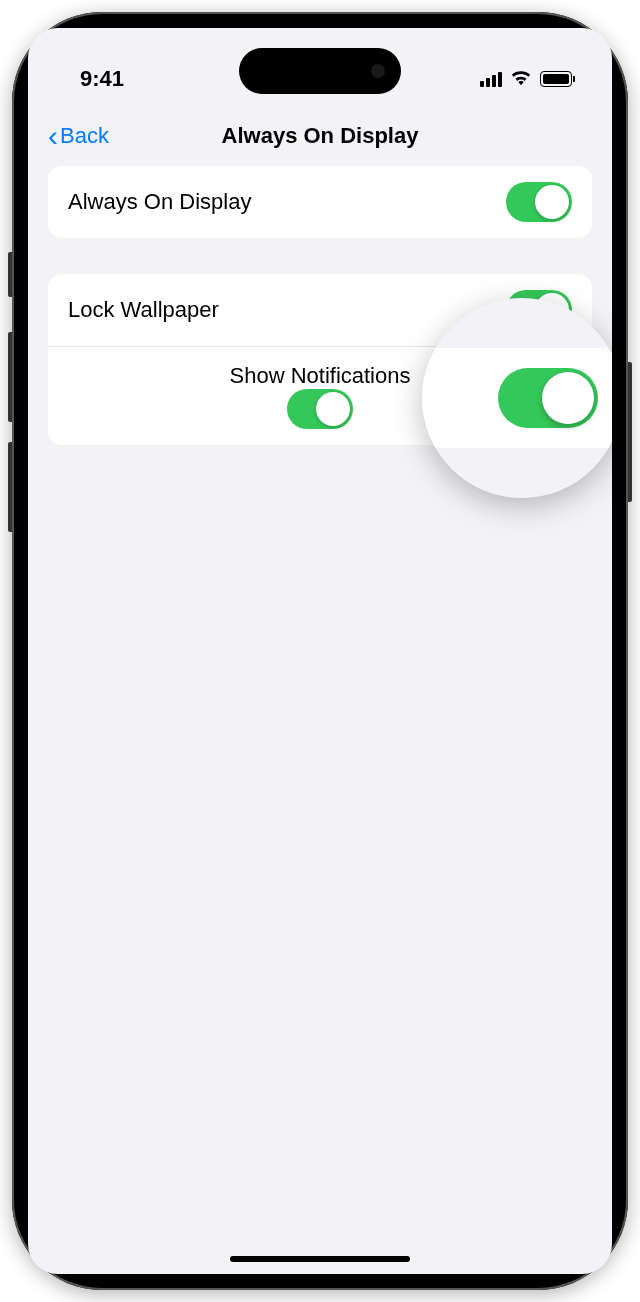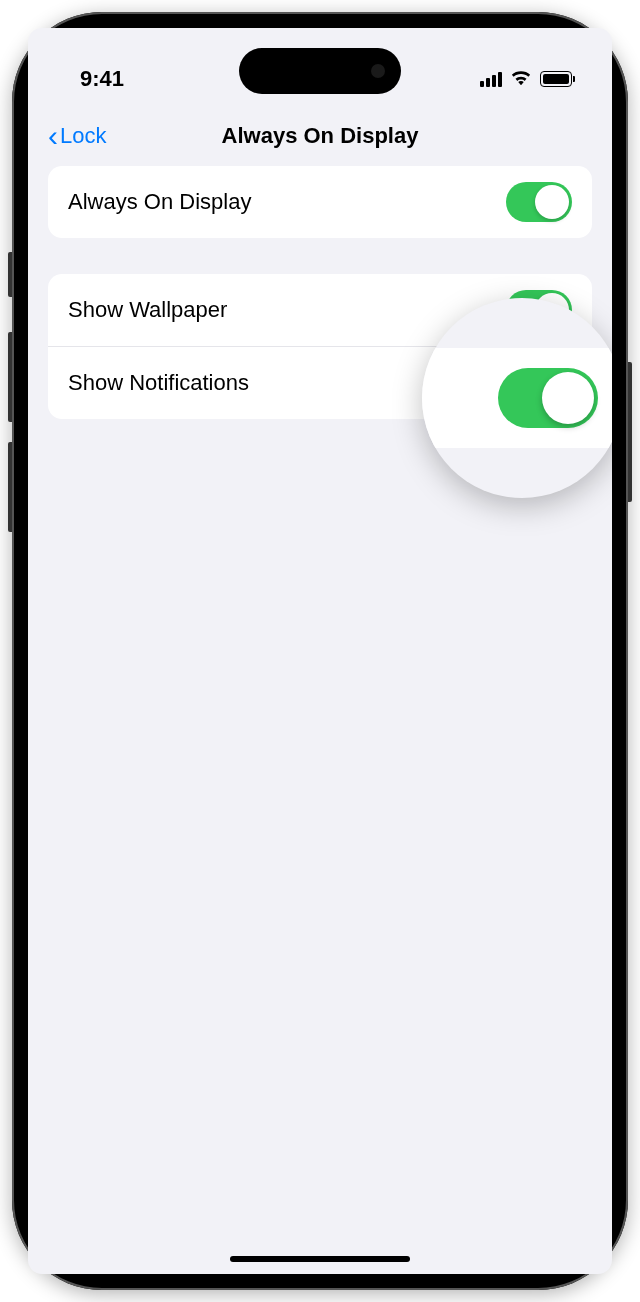--- a/index.html
+++ b/index.html
@@ -67,21 +67,21 @@
       width: 4px;
       height: 140px;
       background: #333;
       border-radius: 0 2px 2px 0;
     }
 
     .screen {
       width: 100%;
       height: 100%;
       background: #f2f2f7;
-      border-radius: 14px;
+      border-radius: 30px;
       overflow: hidden;
       position: relative;
     }
 
     .dynamic-island {
       position: absolute;
       top: 20px;
       left: 50%;
       transform: translateX(-50%);
       width: 162px;
@@ -224,20 +224,21 @@
     .row {
       display: flex;
       justify-content: space-between;
       align-items: center;
       padding: 16px 20px;
       min-height: 58px;
     }
 
     .row + .row {
       border-top: 1px solid #e5e5ea;
+      flex-direction: column;
     }
 
     .row-label {
       font-size: 22px;
       color: #000;
     }
 
     .toggle {
       width: 66px;
       height: 40px;
@@ -342,39 +343,39 @@
         </div>
         <div class="battery-icon">
           <div class="battery-fill"></div>
         </div>
       </div>
     </div>
 
     <div class="nav-bar">
       <div class="back-button">
         <span class="back-chevron">‹</span>
-        <span>Lock</span>
+        <span>Back</span>
       </div>
       <div class="nav-title">Always On Display</div>
     </div>
 
     <div class="content">
 
       <div class="group">
         <div class="row">
           <div class="row-label">Always On Display</div>
           <div class="toggle">
             <div class="toggle-knob"></div>
           </div>
         </div>
       </div>
 
       <div class="group">
         <div class="row">
-          <div class="row-label">Show Wallpaper</div>
+          <div class="row-label">Lock Wallpaper</div>
           <div class="toggle">
             <div class="toggle-knob"></div>
           </div>
         </div>
         <div class="row">
           <div class="row-label">Show Notifications</div>
           <div class="toggle">
             <div class="toggle-knob"></div>
           </div>
         </div>

